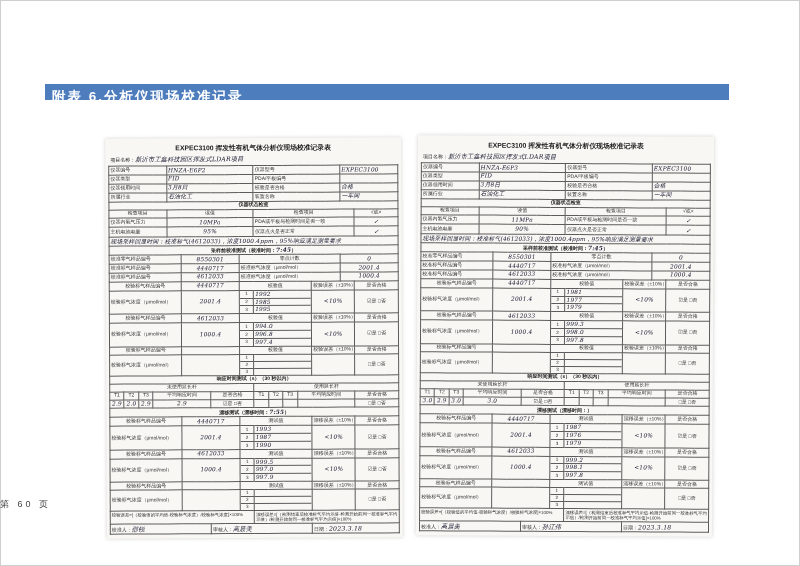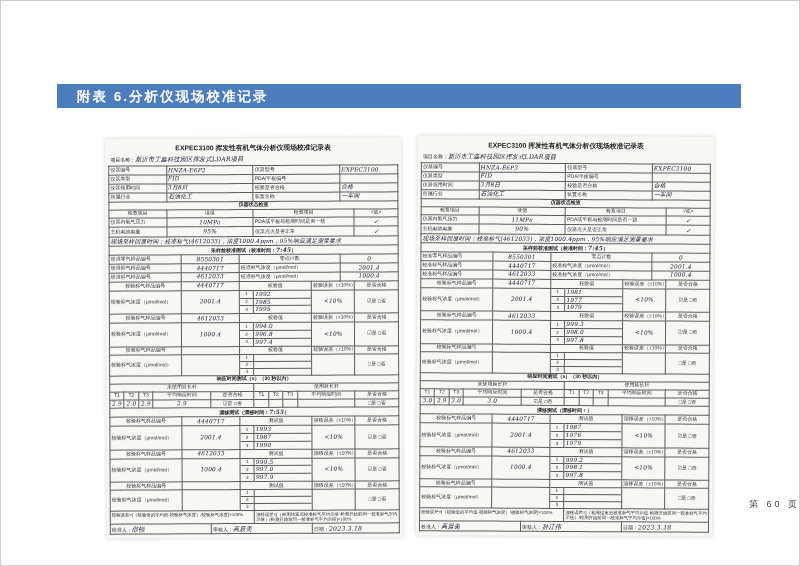--- a/index.html
+++ b/index.html
@@ -2,26 +2,26 @@
 <html><head>
 <meta charset="utf-8">
 <style>
   html,body{margin:0;padding:0;}
   body{
     width:800px;height:566px;position:relative;background:#ffffff;
     font-family:"Liberation Sans","DejaVu Sans",sans-serif;overflow:hidden;
   }
   .page-frame{position:absolute;inset:0;border:1px solid #cfcfcf;pointer-events:none;}
   .banner{
-    position:absolute;left:57px;top:84px;width:684px;height:24px;
+    position:absolute;left:45px;top:84px;width:684px;height:16px;
     background:#4e7dbd;color:#ffffff;font-weight:bold;font-size:13.5px;
-    line-height:26px;padding-left:20px;letter-spacing:2px;box-sizing:border-box;
+    line-height:26px;padding-left:7px;letter-spacing:2px;box-sizing:border-box;
   }
   .page-footer{
-    position:absolute;left:0;right:0;top:498px;text-align:right;
+    position:absolute;left:0;right:0;top:498px;text-align:left;
     font-size:9px;color:#444;letter-spacing:3px;
   }
   .scan{
     position:absolute;width:296px;background:#f8f7f4;
     box-shadow:0 0 4px rgba(0,0,0,0.18);padding:3px 3px 4px 3px;box-sizing:border-box;
   }
   .scan-left{left:106px;top:138px;transform:rotate(-0.25deg);}
   .scan-right{left:417px;top:136px;transform:rotate(0.3deg);}
   .ftitle{text-align:center;font-weight:bold;font-size:6.8px;color:#1c1c1c;margin:2px 0 2px 0;}
   .fproject{font-size:5px;color:#222;margin:0 0 1px 2px;white-space:nowrap;overflow:hidden;}

